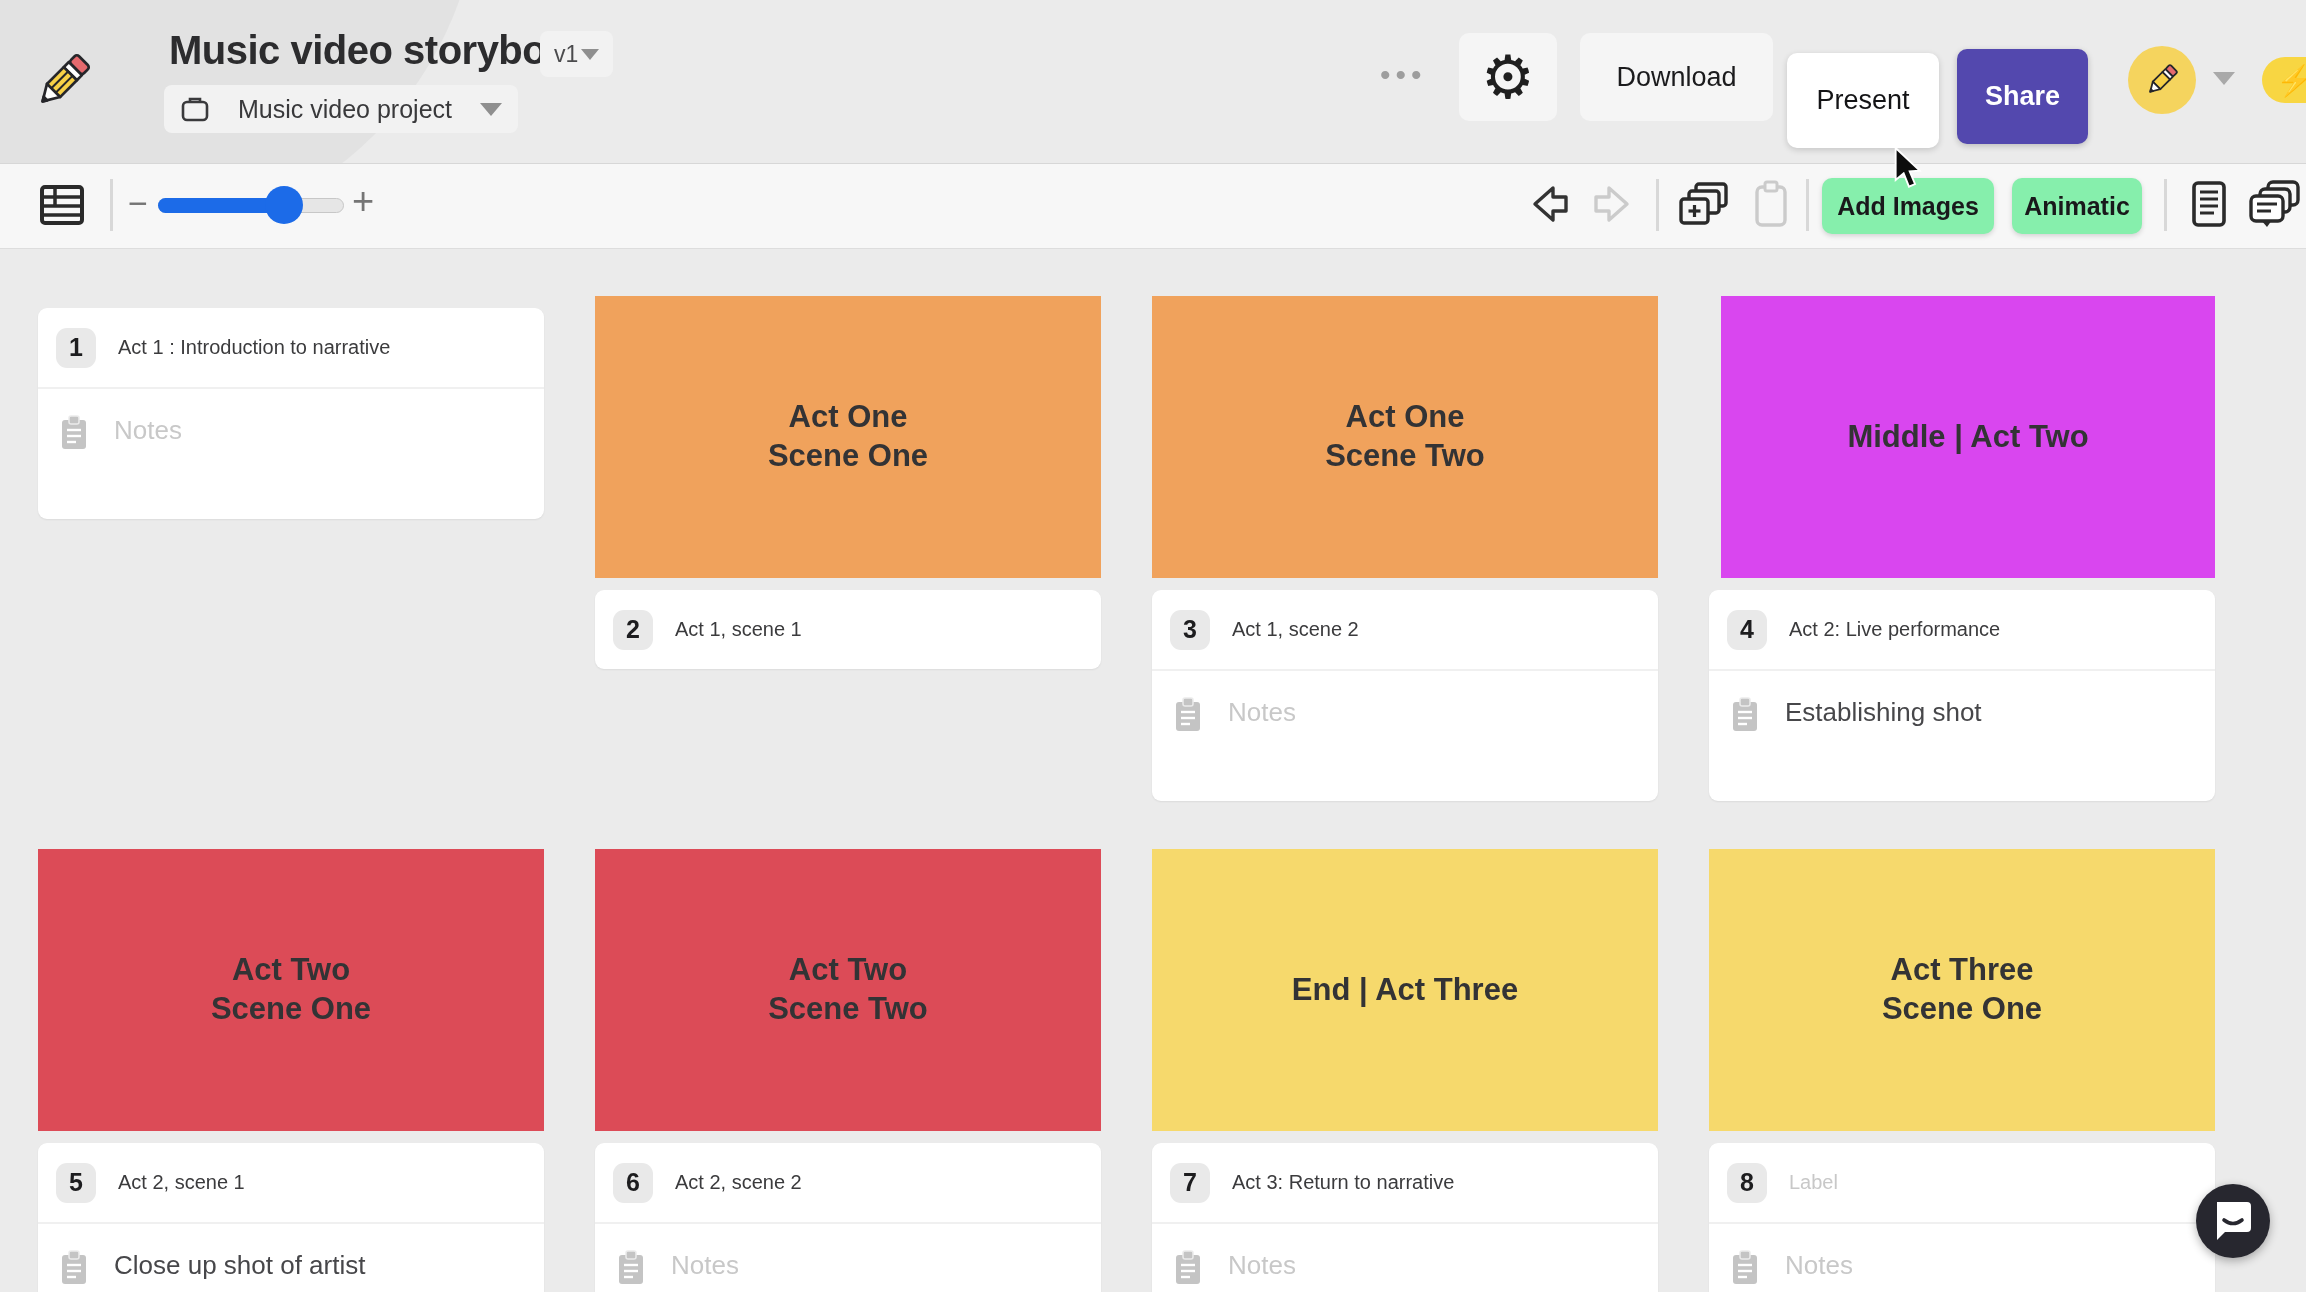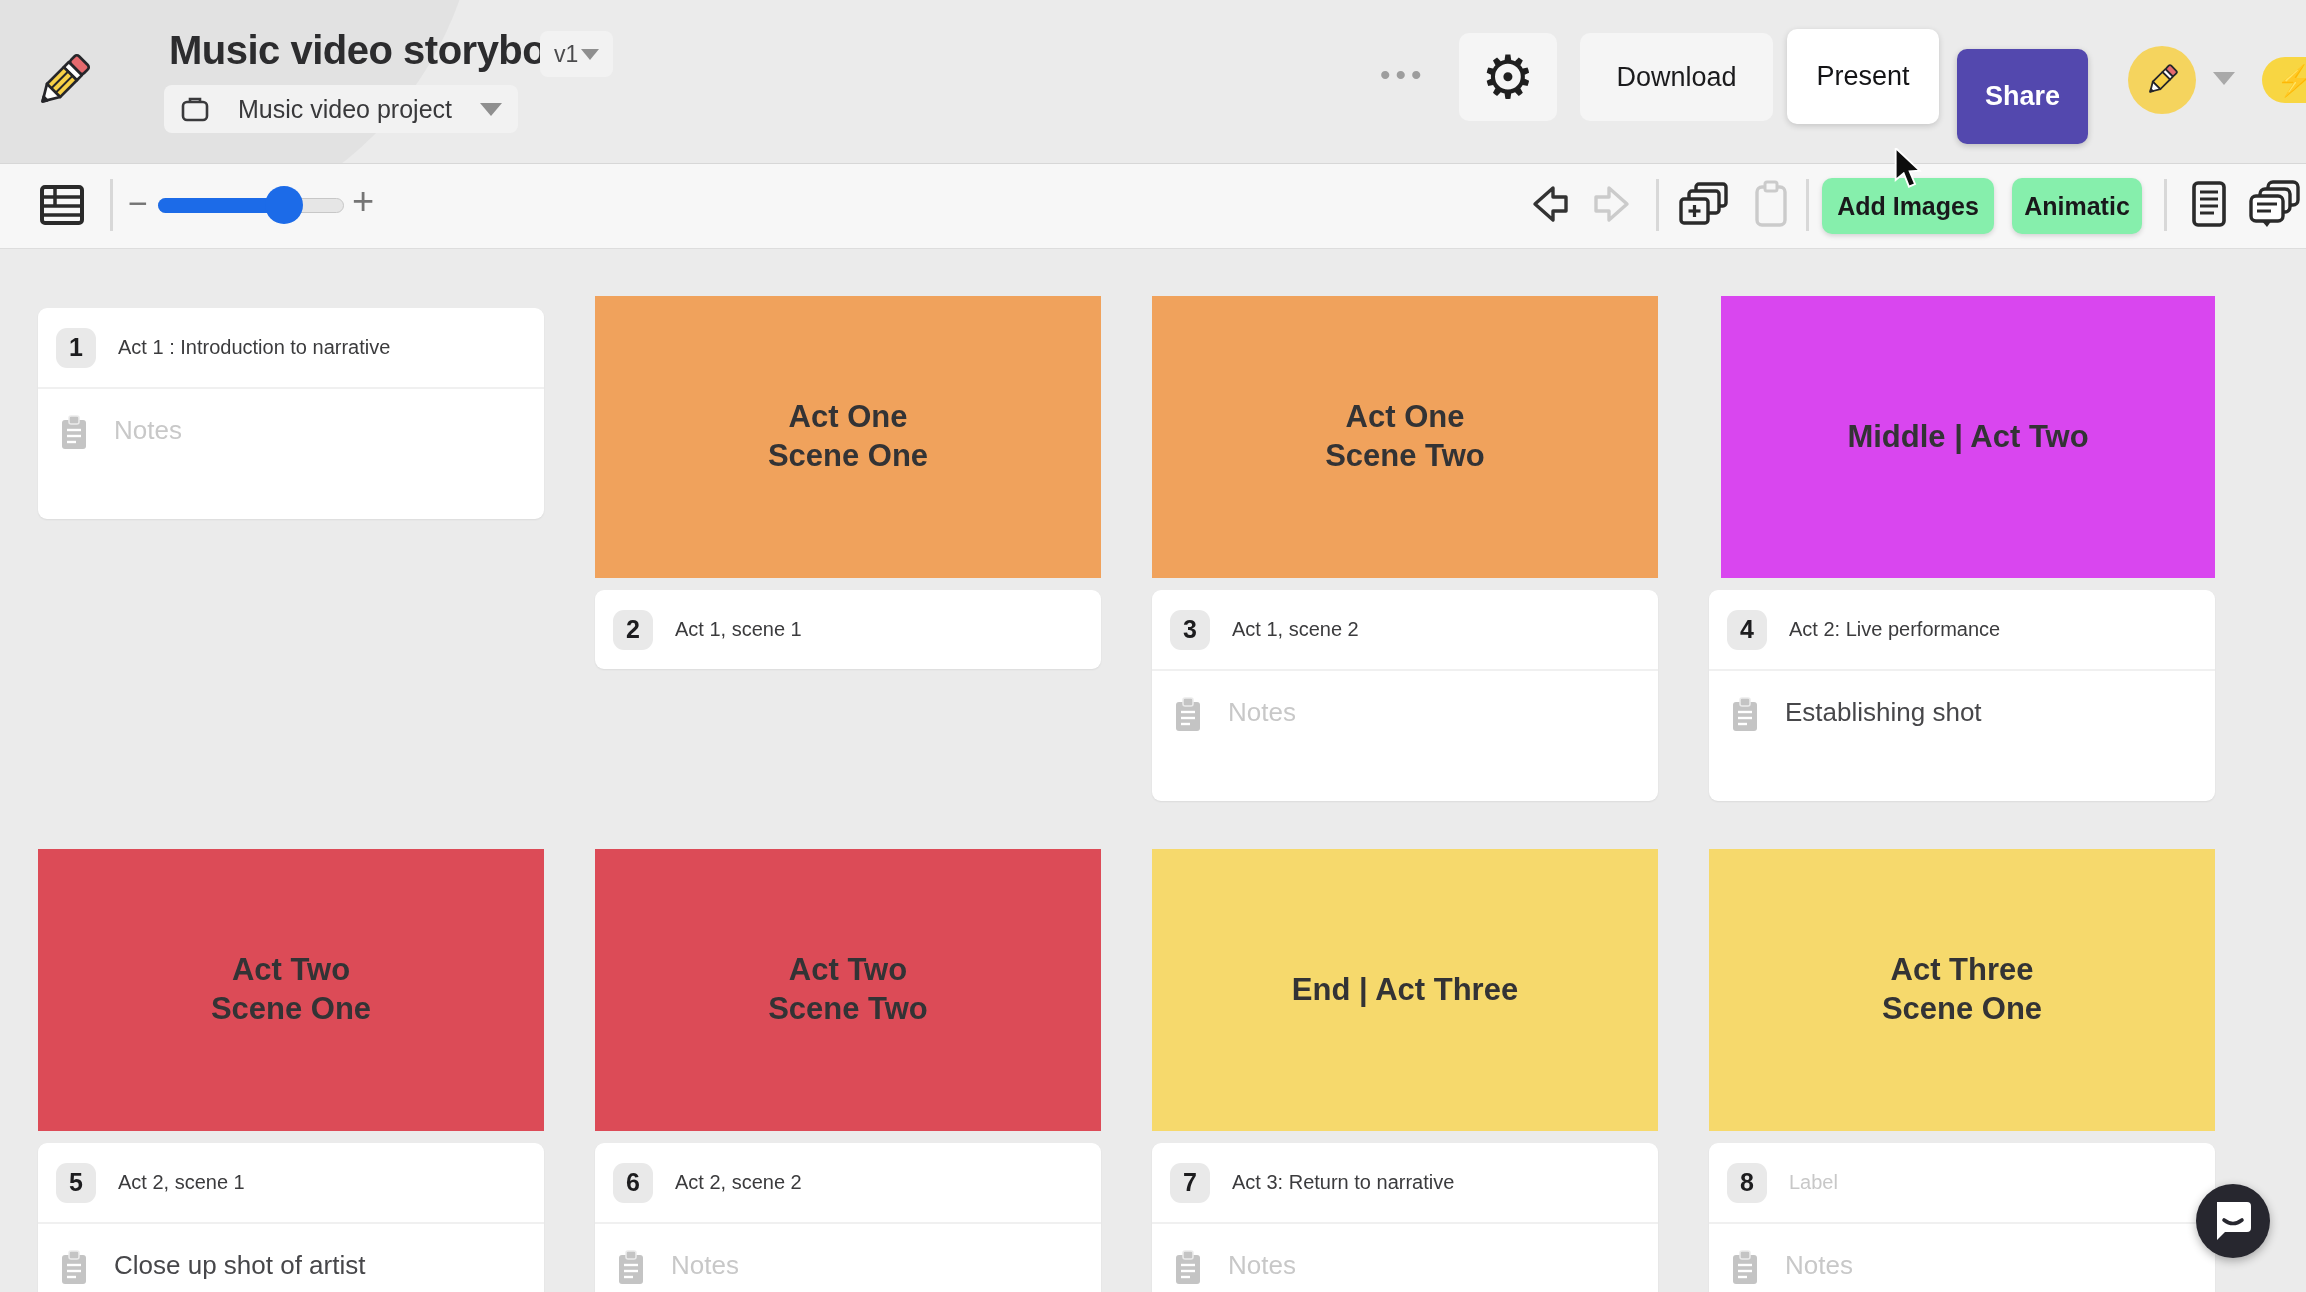--- a/index.html
+++ b/index.html
@@ -16,21 +16,21 @@
   .version-pill{left:540px;top:31px;height:46px;padding:0 14px;gap:3px;font-size:23px;color:#4b4b4d;}
   .project-pill{left:164px;top:85px;height:48px;padding:0 16px;gap:28px;font-size:25px;color:#39393b;align-items:center;}
   .caret{width:0;height:0;border-left:11px solid transparent;border-right:11px solid transparent;
          border-top:13px solid #8f8f8f;}
   .caret.small{border-left-width:9px;border-right-width:9px;border-top-width:11px;}
   .dots{left:1380px;top:58px;font-size:30px;color:#9d9d9d;letter-spacing:5px;}
   .sq-btn{background:#F5F5F5;border-radius:10px;display:flex;align-items:center;justify-content:center;cursor:pointer;}
   .gear-btn{left:1459px;top:33px;width:98px;height:88px;font-size:60px;color:#1f1f1f;}
   .download-btn{left:1580px;top:33px;width:193px;height:88px;font-size:27px;font-weight:500;color:#1b1b1d;}
   .white-btn{background:#fff;border-radius:10px;box-shadow:0 2px 6px rgba(0,0,0,.16);
-             display:flex;align-items:center;justify-content:center;cursor:pointer;}
+             display:flex;align-items:center;justify-content:center;cursor:pointer;margin-top:24px;}
   .present-btn{left:1787px;top:29px;width:152px;height:95px;font-size:27px;font-weight:500;color:#141416;}
   .share-btn{left:1957px;top:29px;width:131px;height:95px;background:#5348AE;border-radius:10px;
              box-shadow:0 2px 6px rgba(0,0,0,.2);display:flex;align-items:center;justify-content:center;
              font-size:27px;font-weight:600;color:#fff;cursor:pointer;margin-top:20px;}
   .avatar{left:2128px;top:46px;width:68px;height:68px;border-radius:50%;background:#F5D45E;
           display:flex;align-items:center;justify-content:center;cursor:pointer;}
   .avatar-caret{left:2213px;top:72px;}
   .bolt-pill{left:2262px;top:57px;width:70px;height:46px;background:#F8D642;border-radius:24px 0 0 24px;
              display:flex;align-items:center;padding-left:14px;font-size:30px;color:#111;cursor:pointer;}
 

